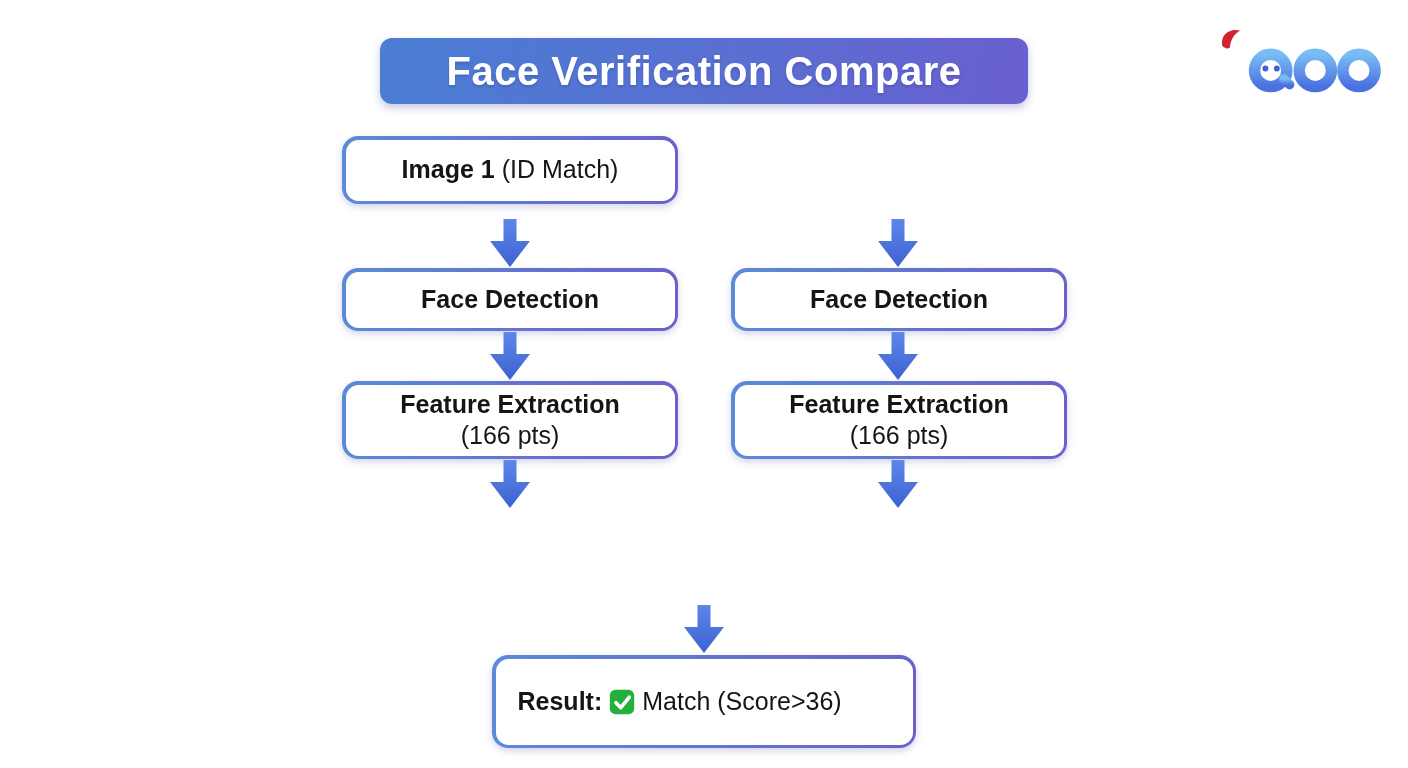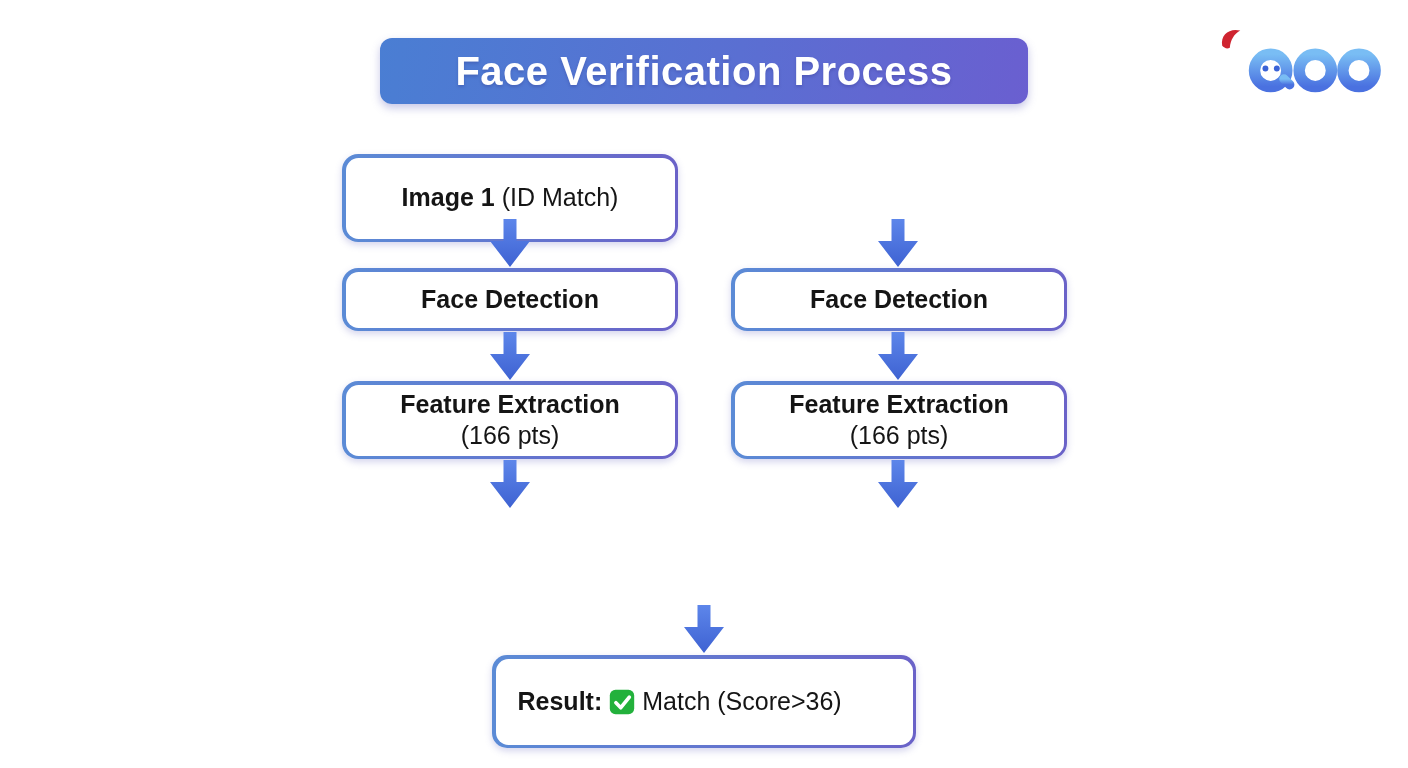--- a/index.html
+++ b/index.html
@@ -65,28 +65,28 @@
     align-items: center;
     justify-content: center;
     font-size: 25px;
     line-height: 1.26;
     color: #151515;
   }
   .gbox-inner .row { display: flex; align-items: baseline; gap: 7px; white-space: nowrap; }
   .strong { font-weight: bold; }
 
   
-  .box-img-l   { left: 342px; top: 154px; width: 336px; height: 88px; }
+  .box-img-l   { left: 342px; top: 136px; width: 336px; height: 68px; }
   .box-img-r   { left: 731px; top: 150px; width: 336px; height: 68px; }
   .box-det-l   { left: 342px; top: 268px; width: 336px; height: 63px; }
   .box-det-r   { left: 731px; top: 268px; width: 336px; height: 63px; }
   .box-ext-l   { left: 342px; top: 381px; width: 336px; height: 78px; }
   .box-ext-r   { left: 731px; top: 381px; width: 336px; height: 78px; }
   .box-compare { left: 341px; top: 510px; width: 726px; height: 92px; }
-  .box-result  { left: 492px; top: 655px; width: 424px; height: 93px; border-radius: 15px; }
+  .box-result  { left: 492px; top: 655px; width: 424px; height: 93px; }
 
   
   .arrow { position: absolute; width: 40px; height: 48px; }
   .a1l { left: 490px; top: 219px; }
   .a1r { left: 878px; top: 219px; }
   .a2l { left: 490px; top: 332px; }
   .a2r { left: 878px; top: 332px; }
   .a3l { left: 490px; top: 460px; }
   .a3r { left: 878px; top: 460px; }
   .ac  { left: 684px; top: 604px; height: 50px; }
@@ -117,21 +117,21 @@
         <stop offset="1" stop-color="#3e62d2"></stop>
       </linearGradient>
       <linearGradient id="logoGrad" x1="0" y1="0" x2="0" y2="1">
         <stop offset="0" stop-color="#79bdf4"></stop>
         <stop offset="1" stop-color="#4a71e0"></stop>
       </linearGradient>
     </defs>
   </svg>
 
   <div class="banner">
-    <span>Face Verification Process</span>
+    <span>Face Verification Compare</span>
   </div>
 
   <div class="logo">
     <svg viewBox="0 0 180 80">
 
       <line x1="13" y1="35" x2="13" y2="67" stroke="url(#logoGrad)" stroke-width="12" stroke-linecap="round"></line>
 
       <path d="M6 25 C4 13 14 6 25 9 C18 13 15 19 14 27 C11 29 8 27 6 25 Z" fill="#cf2430"></path>
 
       <circle cx="57" cy="51" r="17" fill="none" stroke="url(#logoGrad)" stroke-width="12"></circle>

